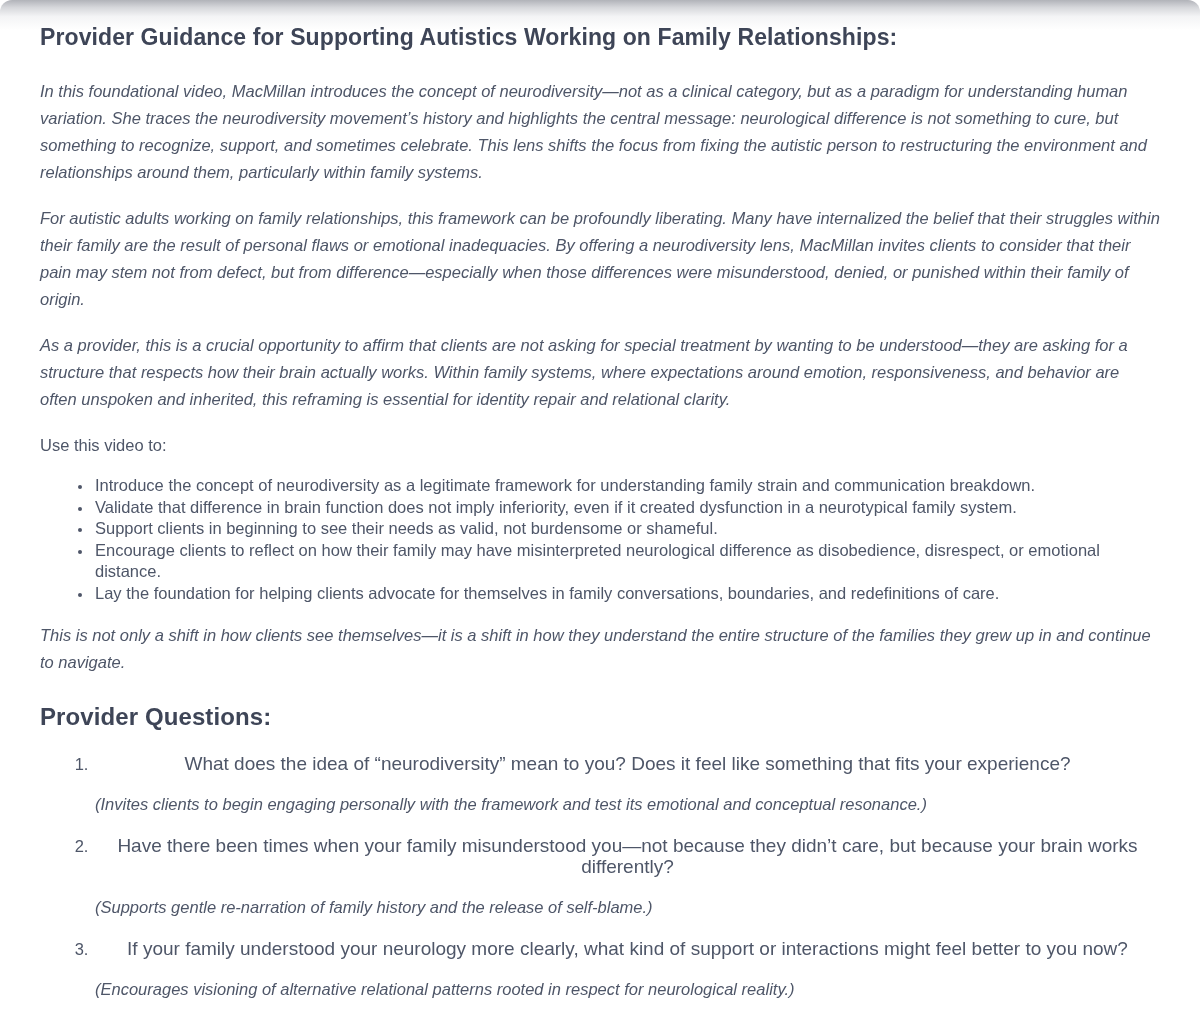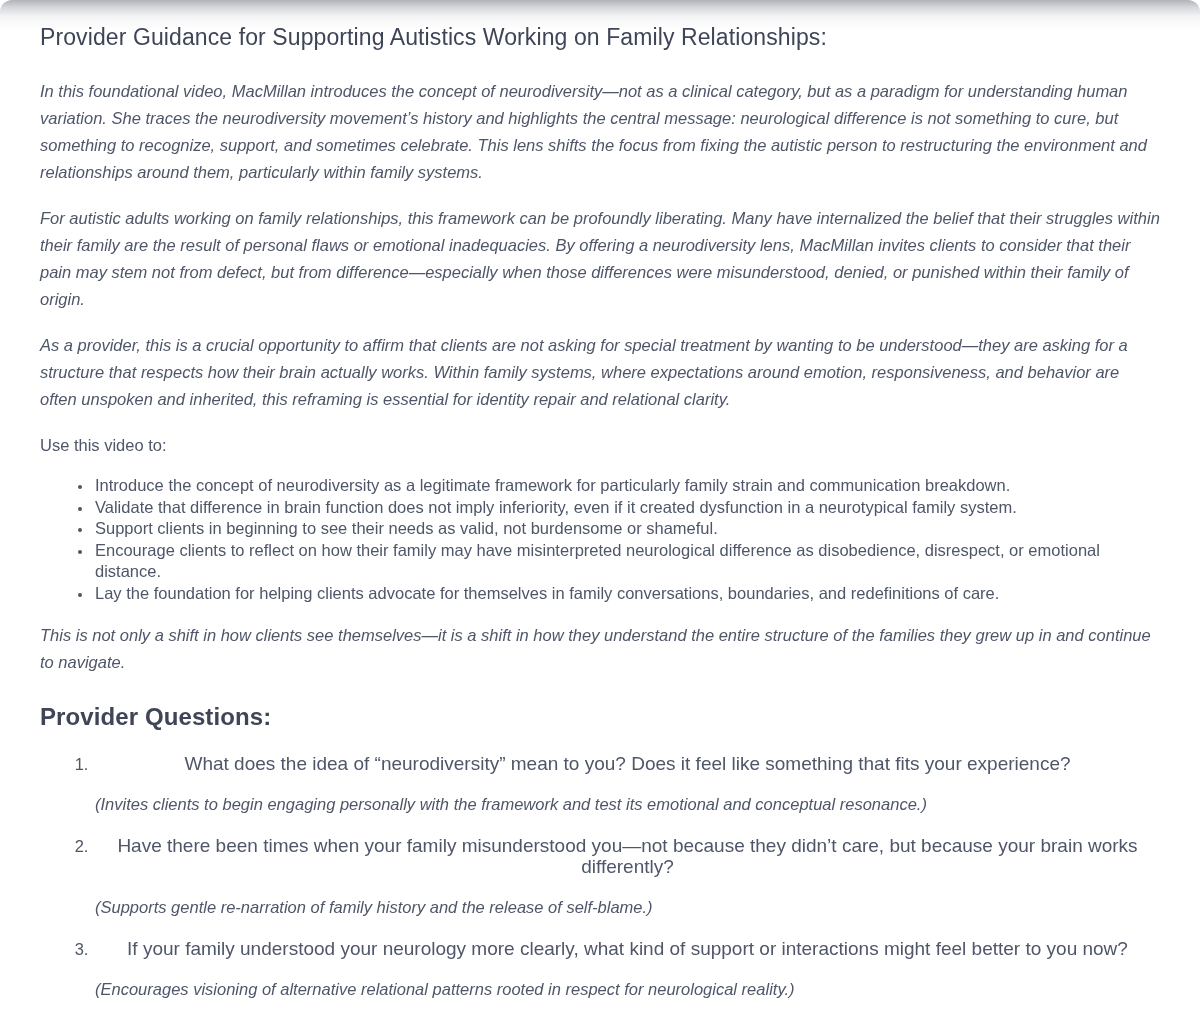--- a/index.html
+++ b/index.html
@@ -29,21 +29,21 @@
     pointer-events: none;
   }
   .content {
     position: relative;
     padding: 23px 40px 0 40px;
     color: #4e5668;
   }
   h1.doc-title {
     font-size: 23px;
     line-height: 28px;
-    font-weight: 400;
+    font-weight: 700;
     color: #3e4557;
     margin: 0 0 27px 0;
     letter-spacing: 0.1px;
   }
   p.body-para {
     font-size: 16.5px;
     line-height: 27px;
     color: #4e5668;
     margin: 0 0 19px 0;
     font-style: italic;
@@ -117,21 +117,21 @@
 
     <p class="body-para">In this foundational video, MacMillan introduces the concept of neurodiversity—not as a clinical category, but as a paradigm for understanding human variation. She traces the neurodiversity movement’s history and highlights the central message: neurological difference is not something to cure, but something to recognize, support, and sometimes celebrate. This lens shifts the focus from fixing the autistic person to restructuring the environment and relationships around them, particularly within family systems.</p>
 
     <p class="body-para">For autistic adults working on family relationships, this framework can be profoundly liberating. Many have internalized the belief that their struggles within their family are the result of personal flaws or emotional inadequacies. By offering a neurodiversity lens, MacMillan invites clients to consider that their pain may stem not from defect, but from difference—especially when those differences were misunderstood, denied, or punished within their family of origin.</p>
 
     <p class="body-para">As a provider, this is a crucial opportunity to affirm that clients are not asking for special treatment by wanting to be understood—they are asking for a structure that respects how their brain actually works. Within family systems, where expectations around emotion, responsiveness, and behavior are often unspoken and inherited, this reframing is essential for identity repair and relational clarity.</p>
 
     <p class="lead-in">Use this video to:</p>
 
     <ul class="video-bullets">
-      <li>Introduce the concept of neurodiversity as a legitimate framework for particularly family strain and communication breakdown.</li>
+      <li>Introduce the concept of neurodiversity as a legitimate framework for understanding family strain and communication breakdown.</li>
       <li>Validate that difference in brain function does not imply inferiority, even if it created dysfunction in a neurotypical family system.</li>
       <li>Support clients in beginning to see their needs as valid, not burdensome or shameful.</li>
       <li>Encourage clients to reflect on how their family may have misinterpreted neurological difference as disobedience, disrespect, or emotional distance.</li>
       <li>Lay the foundation for helping clients advocate for themselves in family conversations, boundaries, and redefinitions of care.</li>
     </ul>
 
     <p class="body-para">This is not only a shift in how clients see themselves—it is a shift in how they understand the entire structure of the families they grew up in and continue to navigate.</p>
 
     <h2 class="section-heading">Provider Questions:</h2>
 

